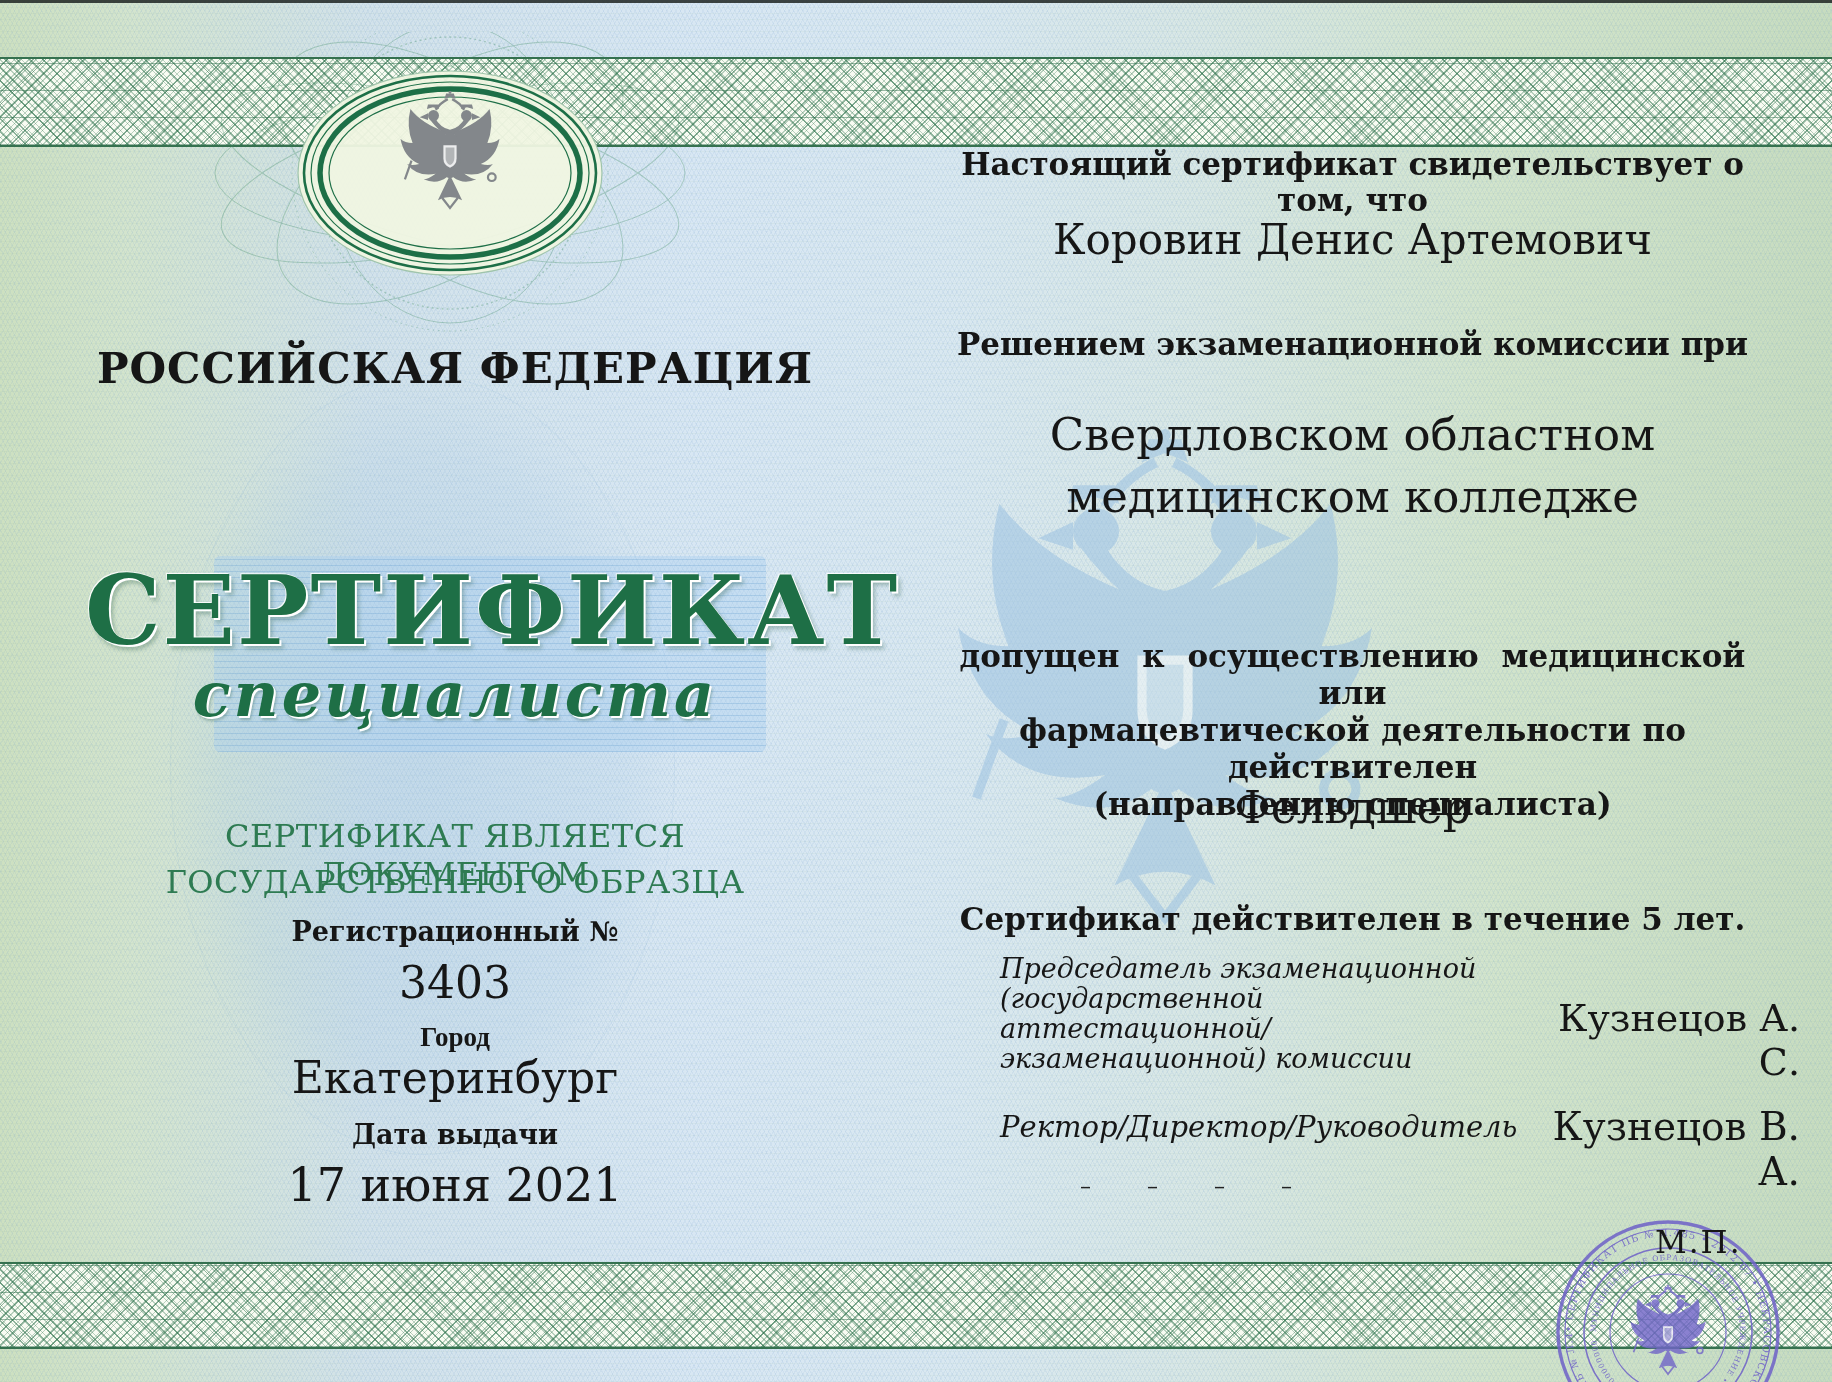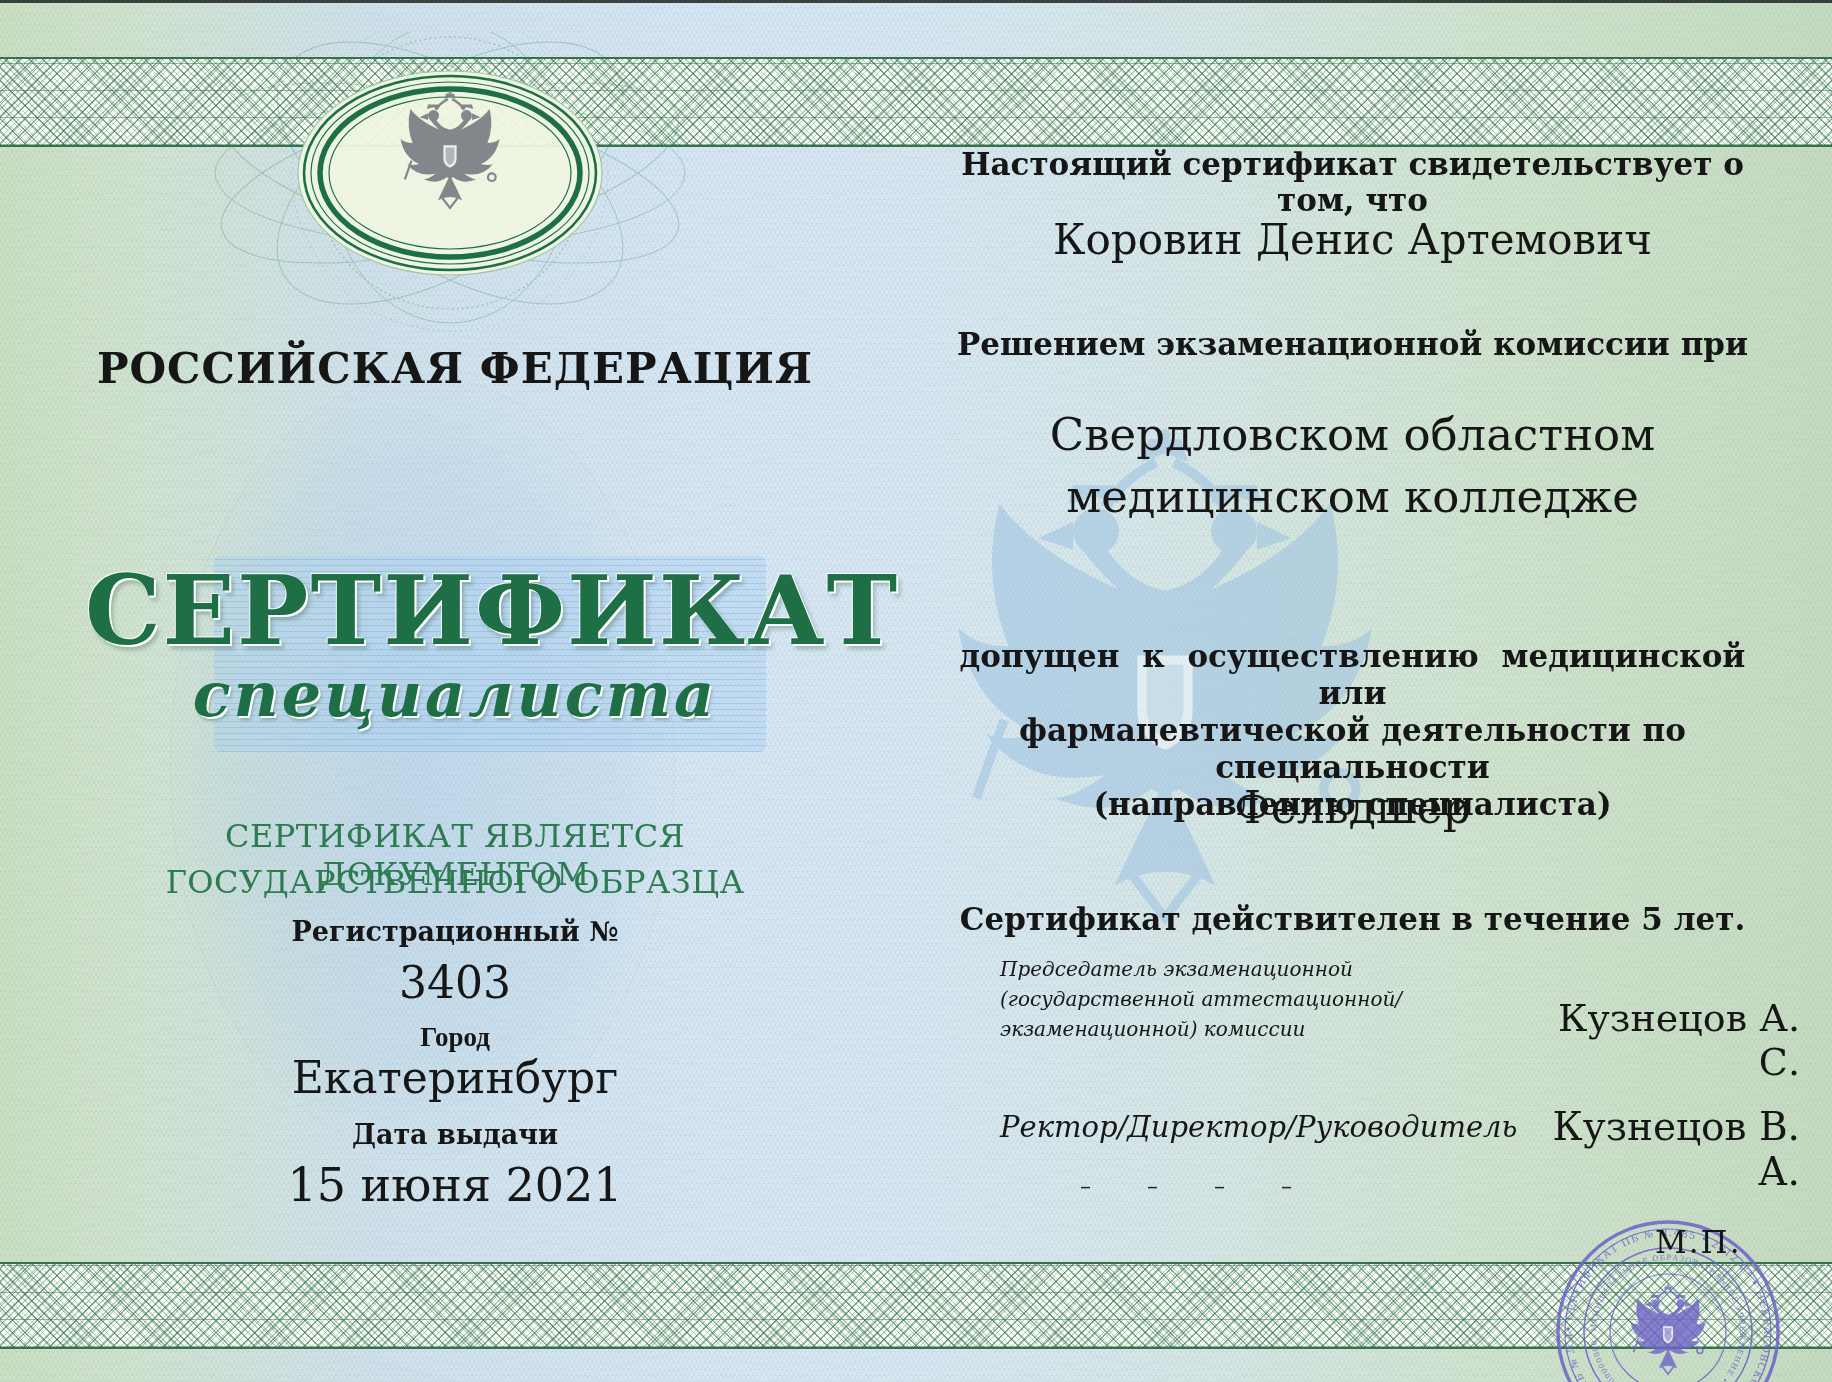--- a/index.html
+++ b/index.html
@@ -75,21 +75,21 @@
   .date-value{top:1158px; font-size:46px;}
   .intro{top:146px; font-size:31px; font-weight:bold;}
   .holder{top:215px; font-size:42px;}
   .decision{top:326px; font-size:31px; font-weight:bold;}
   .institution{top:404px; font-size:45px; line-height:62px;}
   .admission{top:638px; font-size:31px; font-weight:bold; line-height:37px;}
   .admission .ws1{word-spacing:12px;}
   .admission .ws2{word-spacing:1px;}
   .specialty{top:782px; font-size:44px;}
   .validity{top:901px; font-size:31px; font-weight:bold;}
-  .chair-title{left:1000px; top:954px; width:520px; font-size:20px; font-style:italic; line-height:30px; text-align:left;}
+  .chair-title{left:1000px; top:954px; width:520px; font-size:27px; font-style:italic; line-height:30px; text-align:left;}
   .chair-name{left:1540px; top:996px; width:260px; font-size:38px; text-align:right;}
   .director-title{left:1000px; top:1110px; width:520px; font-size:29px; font-style:italic; text-align:left;}
   .director-name{left:1530px; top:1104px; width:270px; font-size:39px; text-align:right;}
   .dashes{left:1080px; top:1174px; width:212px; display:flex; justify-content:space-between; font-size:22px; color:#222; z-index:4; position:absolute;}
   .mp{left:1655px; top:1224px; width:120px; font-size:31px; z-index:6; position:absolute; letter-spacing:2px;}
   .crest-svg{position:absolute; left:148px; top:32px; width:612px; height:332px; z-index:3;}
   .stamp-svg{position:absolute; left:1548px; top:1212px; width:240px; height:240px; z-index:5; opacity:.88;}
 </style>
 </head>
 <body>
@@ -162,32 +162,32 @@
   <div class="abs left-col center country">РОССИЙСКАЯ ФЕДЕРАЦИЯ</div>
   <div class="abs left-col center big-title">СЕРТИФИКАТ</div>
   <div class="abs left-col center sub-title">специалиста</div>
   <div class="abs left-col center doc-line doc1">СЕРТИФИКАТ ЯВЛЯЕТСЯ ДОКУМЕНТОМ</div>
   <div class="abs left-col center doc-line doc2">ГОСУДАРСТВЕННОГО  ОБРАЗЦА</div>
   <div class="abs left-col center small-label reg-label">Регистрационный №</div>
   <div class="abs left-col center reg-number">3403</div>
   <div class="abs left-col center small-label city-label">Город</div>
   <div class="abs left-col center city-value">Екатеринбург</div>
   <div class="abs left-col center small-label date-label">Дата выдачи</div>
-  <div class="abs left-col center date-value">15 июня 2021</div>
+  <div class="abs left-col center date-value">17 июня 2021</div>
 
   <div class="abs right-col center intro">Настоящий сертификат свидетельствует о том, что</div>
   <div class="abs right-col center holder">Коровин Денис Артемович</div>
   <div class="abs right-col center decision">Решением экзаменационной комиссии при</div>
   <div class="abs right-col center institution">
     <div>Свердловском областном</div>
     <div>медицинском колледже</div>
   </div>
   <div class="abs right-col center admission">
     <div class="ws1">допущен к осуществлению медицинской или</div>
-    <div class="ws2">фармацевтической деятельности по специальности</div>
+    <div class="ws2">фармацевтической деятельности по действителен</div>
     <div>(направлению специалиста)</div>
   </div>
   <div class="abs right-col center specialty">Фельдшер</div>
   <div class="abs right-col center validity">Сертификат действителен в течение 5 лет.</div>
 
   <div class="abs chair-title">
     <div>Председатель экзаменационной</div>
     <div>(государственной  аттестационной/</div>
     <div>экзаменационной) комиссии</div>
   </div>

